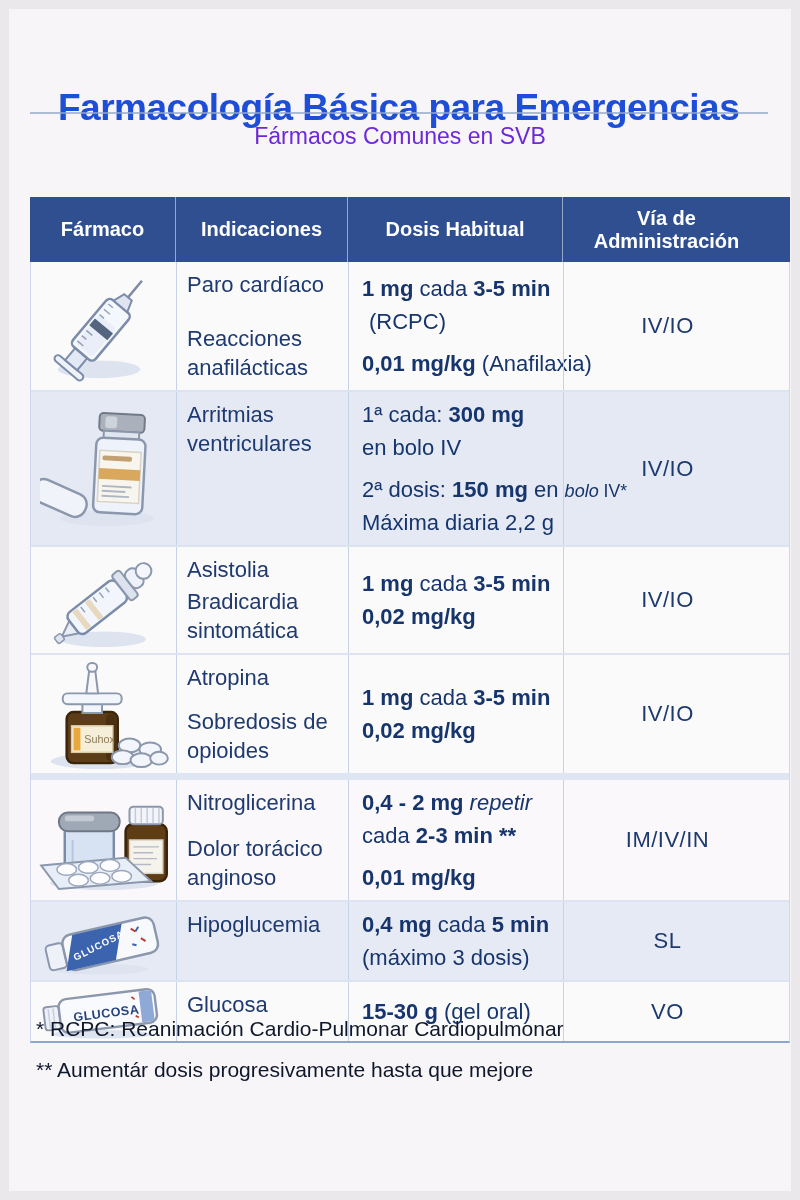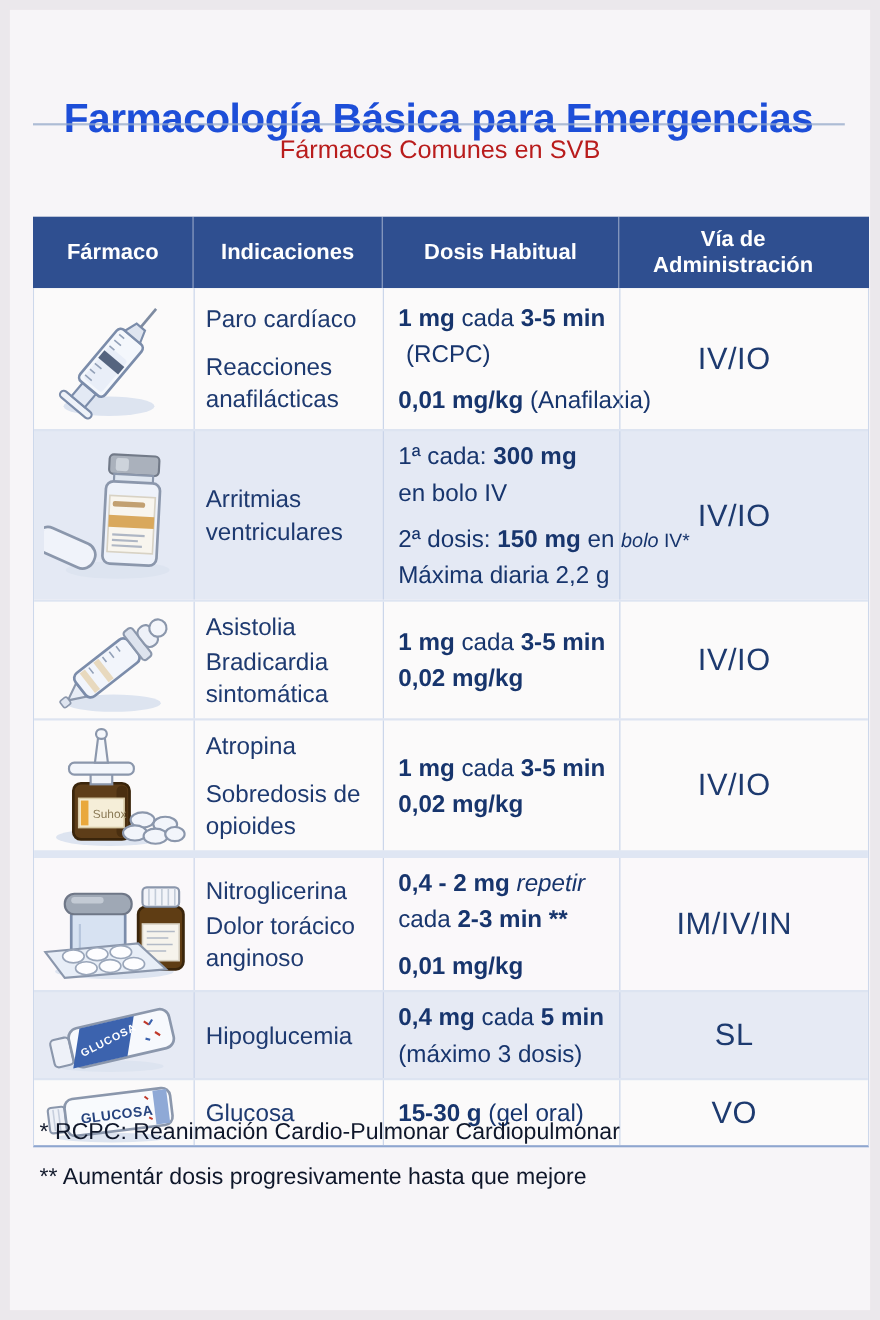--- a/index.html
+++ b/index.html
@@ -13,21 +13,21 @@
     position:absolute;inset:0;width:800px;height:1200px;box-sizing:border-box;
     background:#f7f5f8;border:9px solid #ebe8ec;
   }
   .title{
     position:absolute;left:49px;top:53px;
     font-size:37px;font-weight:700;color:#1d4ed8;letter-spacing:-.5px;
   }
   .rule{position:absolute;left:21px;top:103px;width:738px;height:2px;background:#94a8ca;opacity:.75;}
   .subtitle{
     position:absolute;left:0;top:114px;width:100%;text-align:center;
-    font-size:23px;color:#b91c1c;
+    font-size:23px;color:#6d28d9;
   }
   
   .table{position:absolute;left:21px;top:188px;width:760px;}
   .thead{
     display:grid;grid-template-columns:145px 172px 215px 208px;
     background:#2f4f90;height:65px;
   }
   .th{
     display:flex;align-items:center;justify-content:center;text-align:center;
     color:#fff;font-weight:700;font-size:20px;line-height:1.15;padding:0 6px;
@@ -43,29 +43,29 @@
   .r0{min-height:128px;background:#fbfafa;}
   .r1{min-height:128px;background:#e4e9f4;}
   .r2{min-height:106px;background:#fbfafa;}
   .r3{min-height:118px;background:#fbfafa;}
   .r4{min-height:96px;background:#faf8fa;}
   .r5{min-height:75px;background:#e6eaf4;}
   .r6{min-height:59px;background:#fbfafa;}
   .cell{display:flex;flex-direction:column;justify-content:center;}
   .cell + .cell{border-left:1.5px solid #c6d2e8;}
   .icon-cell{align-items:center;justify-content:center;overflow:visible;}
-  .ind-cell{padding:8px 6px 8px 10px;color:#1e3a70;font-size:22px;line-height:1.32;}
+  .ind-cell{padding:8px 6px 8px 10px;color:#1e3a70;font-size:22px;line-height:1.32;justify-content:space-between;}
   .ind-cell p{margin:0;}
   .ind-cell.gap p + p{margin-top:15px;}
   .ind-cell.nogap p + p{margin-top:3px;}
   .dose-cell{padding:6px 4px 6px 13px;color:#17356d;font-size:22px;line-height:1.5;overflow:visible;}
   .dose-cell p{margin:0;white-space:nowrap;}
   .dose-cell p.mt{margin-top:9px;}
   .dose-cell p.indent{padding-left:7px;}
-  .route-cell{align-items:center;justify-content:center;color:#1d3a6f;font-size:28px;letter-spacing:.5px;}
+  .route-cell{align-items:center;justify-content:center;color:#1d3a6f;font-size:22px;letter-spacing:.5px;}
   .seg-n{font-weight:400;}
   .seg-b{font-weight:700;}
   .seg-i{font-style:italic;}
   .seg-is{font-style:italic;font-size:.82em;}
   .seg-sm{font-size:.8em;}
   
   .footnotes{position:absolute;left:27px;top:1008px;color:#0f172a;font-size:21px;}
   .footnotes p{margin:0 0 17px 0;}
   svg{display:block;}
 </style>

